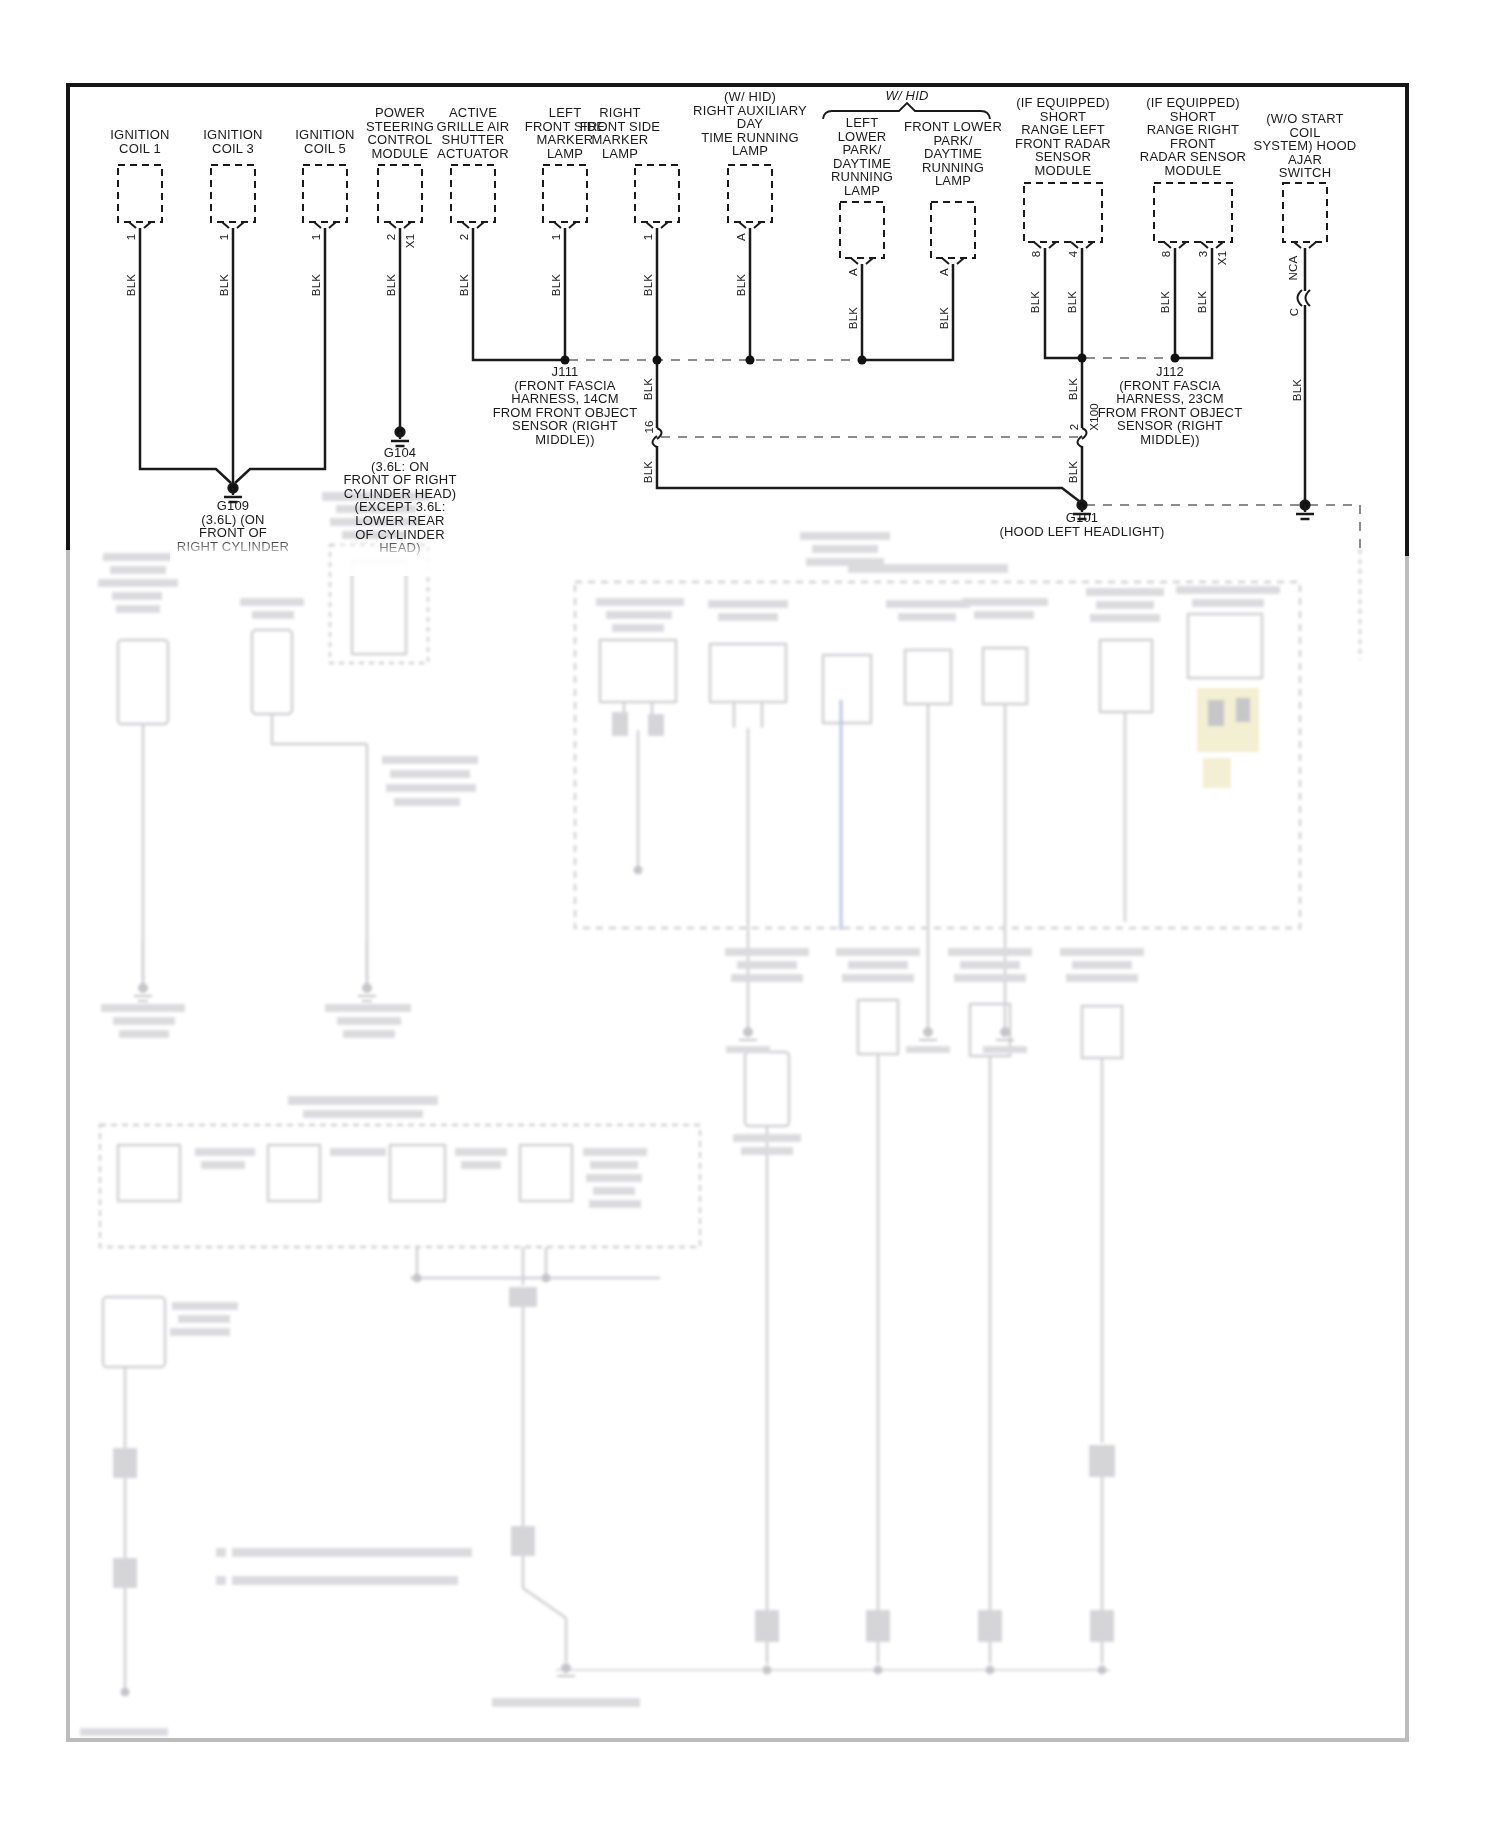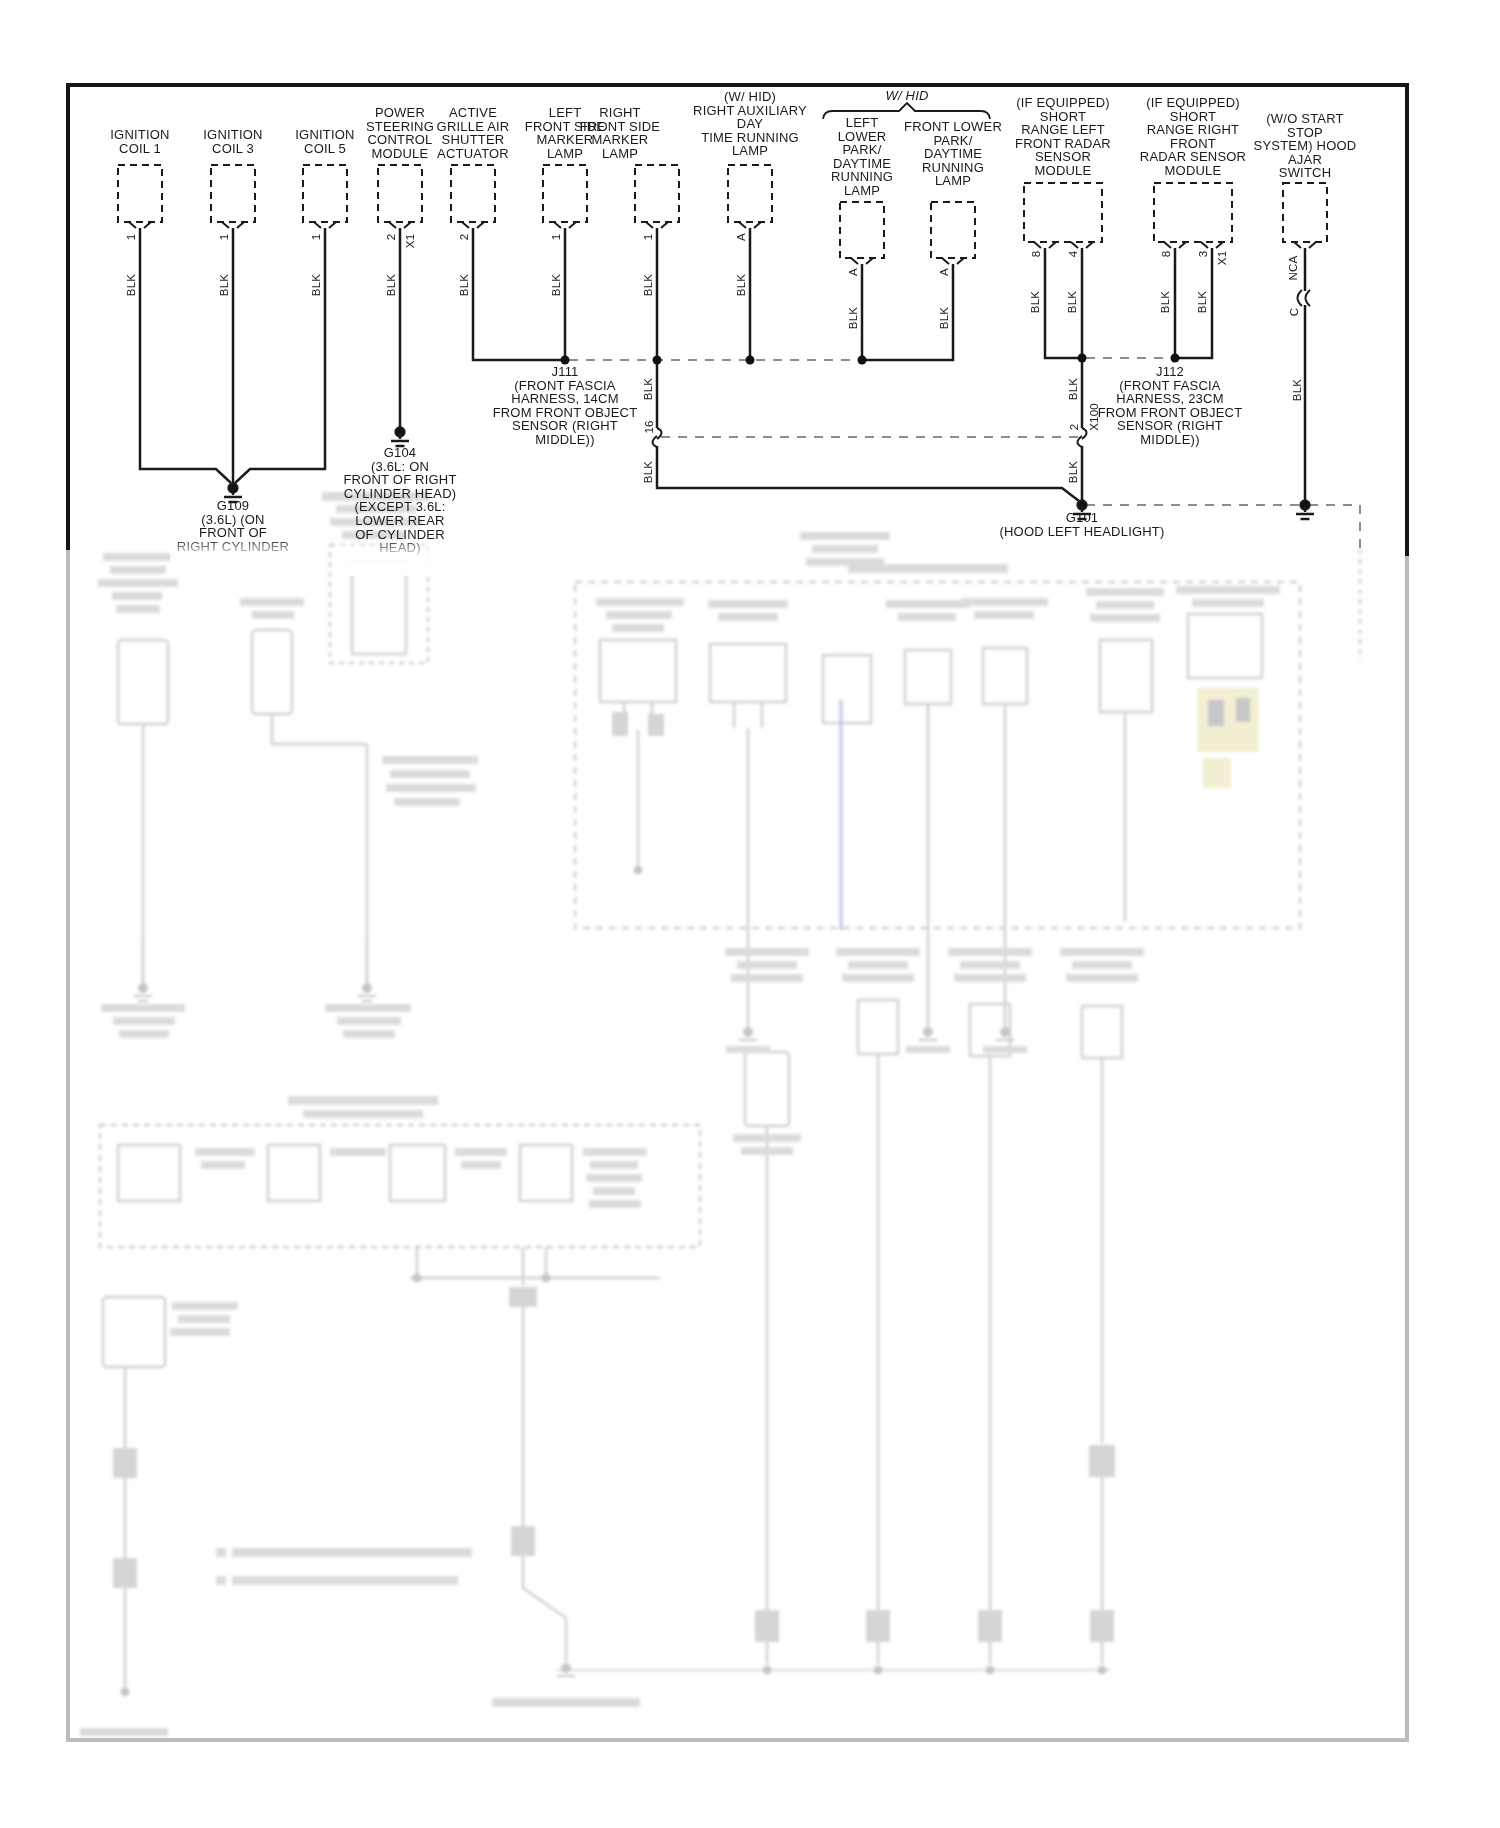--- a/index.html
+++ b/index.html
@@ -342,21 +342,21 @@
 FRONT RADAR
 SENSOR
 MODULE</div>
     <div class="clab" style="left:1193px;top:96px;">(IF EQUIPPED)
 SHORT
 RANGE RIGHT
 FRONT
 RADAR SENSOR
 MODULE</div>
     <div class="clab" style="left:1305px;top:112px;">(W/O START
-STOP
+COIL
 SYSTEM) HOOD
 AJAR
 SWITCH</div>
     <div class="clab" style="left:907px;top:89px;font-style:italic;">W/ HID</div>
 
     <div class="vlab" style="left:131px;top:237px;">1</div>
     <div class="vlab" style="left:224px;top:237px;">1</div>
     <div class="vlab" style="left:316px;top:237px;">1</div>
     <div class="vlab" style="left:391px;top:237px;">2</div>
     <div class="vlab" style="left:410px;top:241px;">X1</div>

